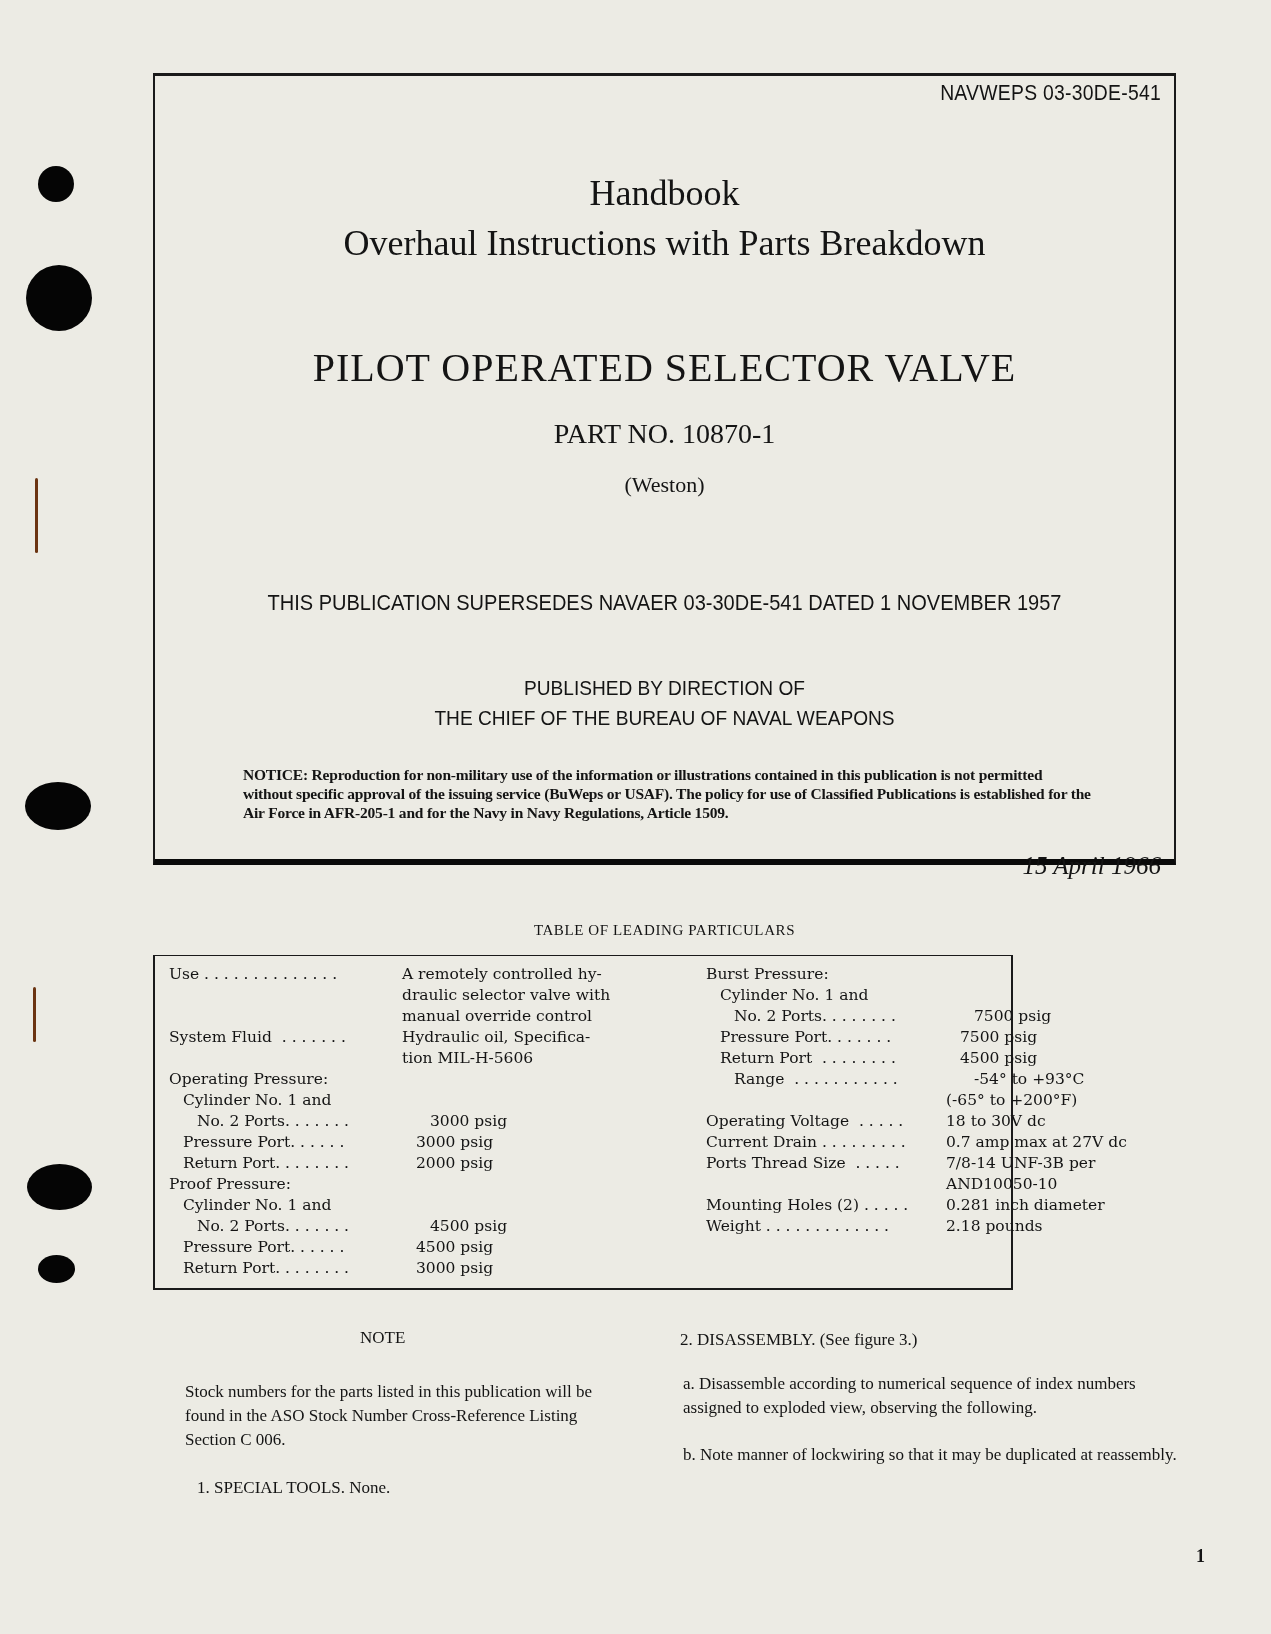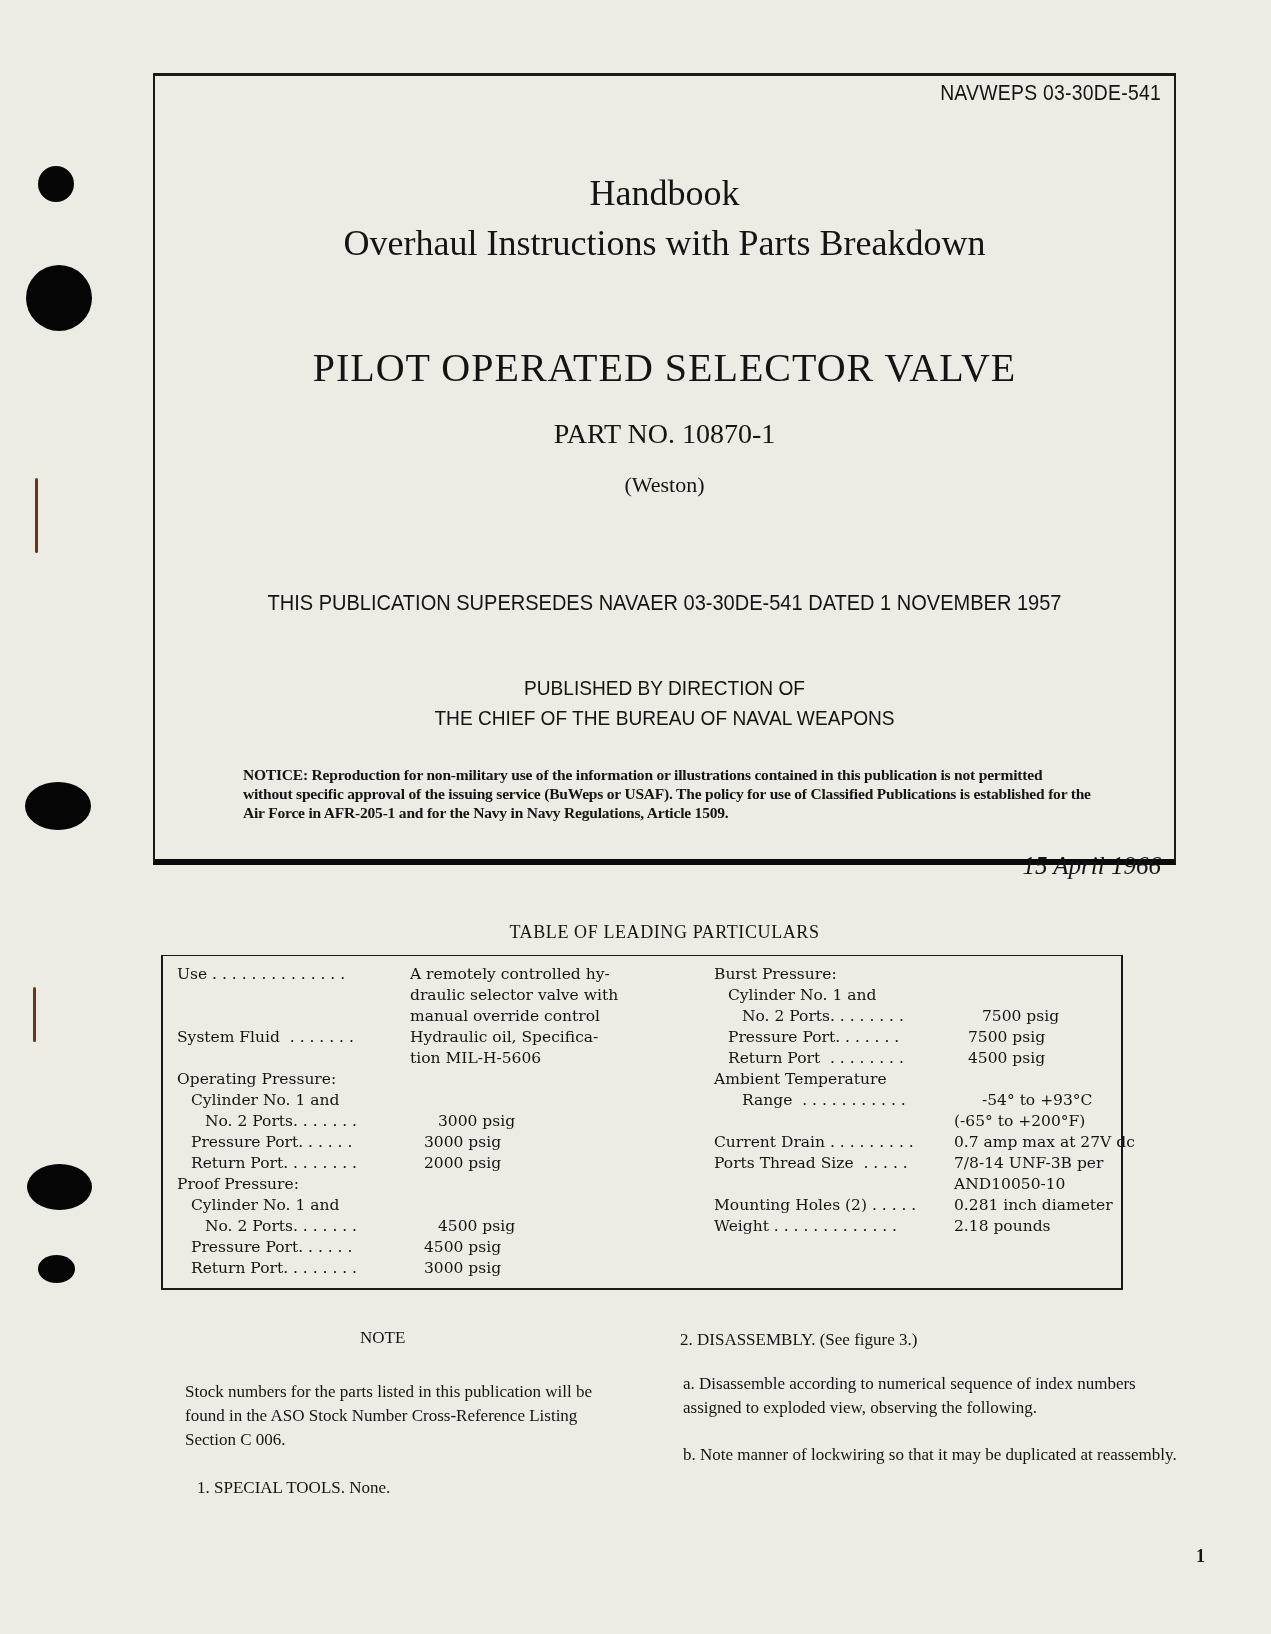--- a/index.html
+++ b/index.html
@@ -22,25 +22,25 @@
   .navweps { right: 110px; top: 80px; font-family: "Liberation Sans", sans-serif; font-size: 22px; letter-spacing: 0.3px; transform: scaleX(0.88); transform-origin: right; }
   .handbook { top: 172px; font-size: 36px; }
   .overhaul { top: 222px; font-size: 36px; }
   .pilot { top: 344px; font-size: 40px; letter-spacing: 1px; }
   .partno { top: 418px; font-size: 28px; }
   .weston { top: 472px; font-size: 22px; }
   .supersedes { top: 590px; font-family: "Liberation Sans", sans-serif; font-size: 22px; transform: scaleX(0.91); }
   .published { top: 673px; font-family: "Liberation Sans", sans-serif; font-size: 21px; line-height: 30px; transform: scaleX(0.91); }
   .notice { left: 243px; top: 765px; width: 850px; font-size: 15.5px; line-height: 19px; font-weight: bold; letter-spacing: -0.2px; }
   .date { right: 110px; top: 852px; font-size: 25px; font-style: italic; }
-  .tblcap { top: 922px; font-size: 18px; letter-spacing: 0.6px; }
+  .tblcap { top: 922px; font-size: 15px; letter-spacing: 0.6px; }
   .table {
-    position: absolute; left: 153px; top: 955px; width: 962px; height: 335px;
+    position: absolute; left: 153px; top: 955px; width: 860px; height: 335px;
     border: 2px solid #1a1a1a; border-top-width: 1.5px; box-sizing: border-box;
-    font-family: "DejaVu Serif", serif; font-size: 15.5px; margin-left: 8px;
+    font-family: "DejaVu Serif", serif; font-size: 15.5px;
   }
   .col { position: absolute; top: 8px; }
   .col.left { left: 14px; width: 490px; }
   .col.right { left: 551px; width: 470px; }
   .row { display: flex; line-height: 21px; white-space: pre; }
   .row .lbl { width: 233px; flex: none; }
   .col.right .row .lbl { width: 240px; }
   .row .val { white-space: pre; }
   .ind1 { padding-left: 14px; }
   .ind2 { padding-left: 28px; }
@@ -100,23 +100,23 @@
       <div class="row"><span class="lbl ind2">No. 2 Ports. . . . . . .</span><span class="val">4500 psig</span></div>
       <div class="row"><span class="lbl ind1">Pressure Port. . . . . .</span><span class="val">4500 psig</span></div>
       <div class="row"><span class="lbl ind1">Return Port. . . . . . . .</span><span class="val">3000 psig</span></div>
     </div>
   <div class="col right" id="col-right">
       <div class="row"><span class="lbl">Burst Pressure:</span><span class="val"></span></div>
       <div class="row"><span class="lbl ind1">Cylinder No. 1 and</span><span class="val"></span></div>
       <div class="row"><span class="lbl ind2">No. 2 Ports. . . . . . . .</span><span class="val">7500 psig</span></div>
       <div class="row"><span class="lbl ind1">Pressure Port. . . . . . .</span><span class="val">7500 psig</span></div>
       <div class="row"><span class="lbl ind1">Return Port  . . . . . . . .</span><span class="val">4500 psig</span></div>
-      <div class="row"><span class="lbl">Ambient Temperature</span><span class="val"></span></div>
       <div class="row"><span class="lbl ind2">Range  . . . . . . . . . . .</span><span class="val">-54° to +93°C</span></div>
       <div class="row"><span class="lbl"></span><span class="val">(-65° to +200°F)</span></div>
+      <div class="row"><span class="lbl">Operating Voltage  . . . . .</span><span class="val">18 to 30V dc</span></div>
       <div class="row"><span class="lbl">Current Drain . . . . . . . . .</span><span class="val">0.7 amp max at 27V dc</span></div>
       <div class="row"><span class="lbl">Ports Thread Size  . . . . .</span><span class="val">7/8-14 UNF-3B per</span></div>
       <div class="row"><span class="lbl"></span><span class="val">AND10050-10</span></div>
       <div class="row"><span class="lbl">Mounting Holes (2) . . . . .</span><span class="val">0.281 inch diameter</span></div>
       <div class="row"><span class="lbl">Weight . . . . . . . . . . . . .</span><span class="val">2.18 pounds</span></div>
     </div>
 </div>
 
 <div class="abs note-title">NOTE</div>
 <div class="abs body-text note-body">Stock numbers for the parts listed in this publication will be found in the ASO Stock Number Cross-Reference Listing Section C 006.</div>

